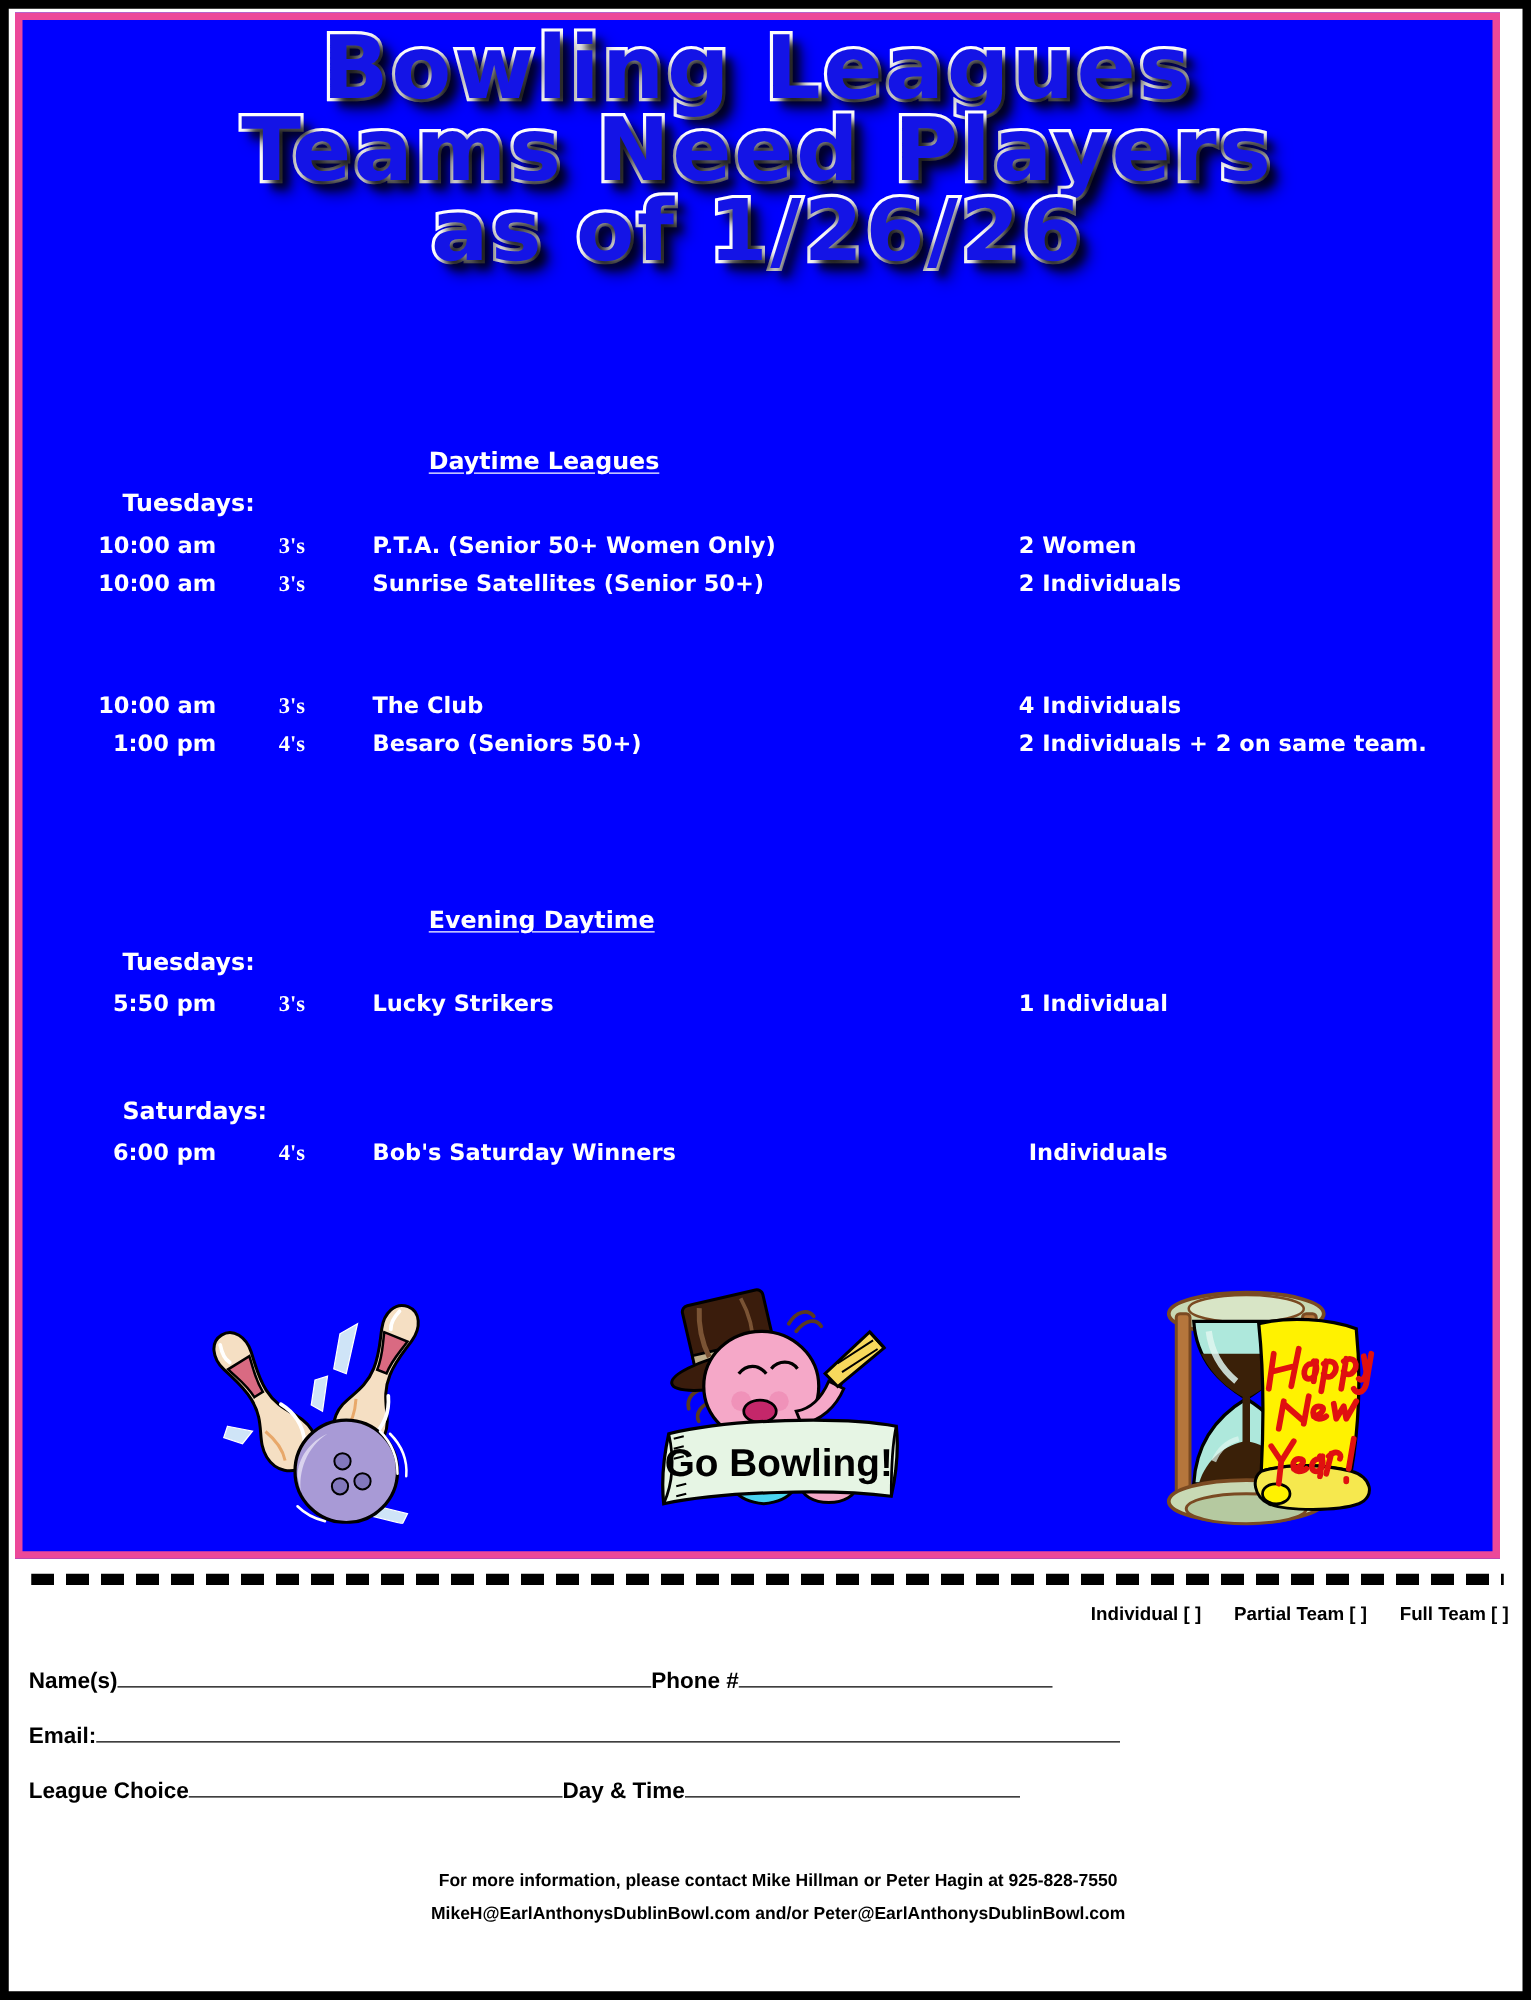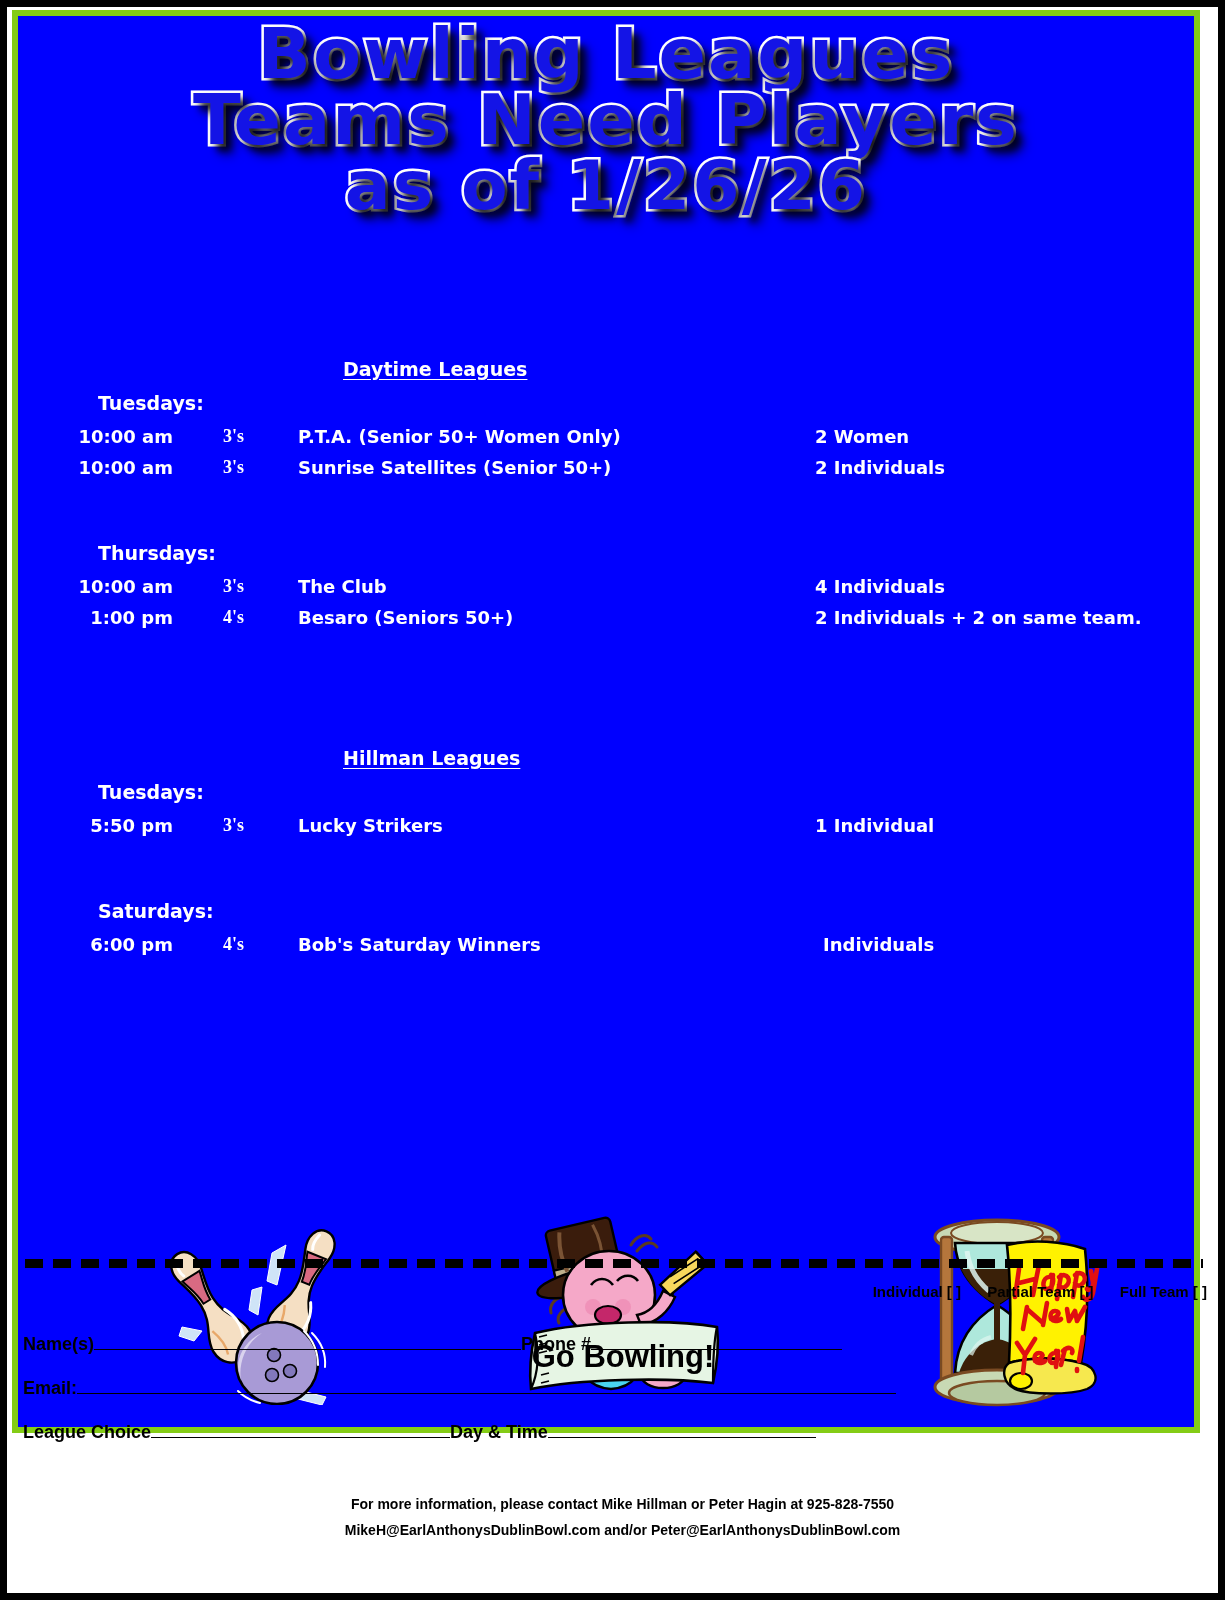--- a/index.html
+++ b/index.html
@@ -20,23 +20,23 @@
     border: 7px solid #000000;
     overflow: hidden;
   }
 
   
   .poster {
     position: absolute;
     left: 5px;
     top: 3px;
     width: 1188px;
-    height: 1423px;
+    height: 1237px;
     background: #0000FF;
-    border: 6px solid #84cc16;
+    border: 6px solid #ec4899;
     overflow: hidden;
   }
 
   
   .title-block {
     position: absolute;
     left: 0;
     top: 6px;
     width: 100%;
     text-align: center;
@@ -217,40 +217,39 @@
 
       <div class="row">
         <span class="c-time">10:00 am</span>
         <span class="c-size">3's</span>
         <span class="c-name">Sunrise Satellites (Senior 50+)</span>
         <span class="c-need">2 Individuals</span>
       </div>
 
       <div class="gap-lg"></div>
 
-      <div class="day-label">Thursdays:</div>
       <div class="gap-sm"></div>
 
       <div class="row">
         <span class="c-time">10:00 am</span>
         <span class="c-size">3's</span>
         <span class="c-name">The Club</span>
         <span class="c-need">4 Individuals</span>
       </div>
 
       <div class="row">
         <span class="c-time">1:00 pm</span>
         <span class="c-size">4's</span>
         <span class="c-name">Besaro (Seniors 50+)</span>
         <span class="c-need">2 Individuals + 2 on same team.</span>
       </div>
 
       <div style="height:62px"></div>
 
-      <div class="section-head">Hillman Leagues</div>
+      <div class="section-head">Evening Daytime</div>
       <div class="gap-sm"></div>
 
       <div class="day-label">Tuesdays:</div>
       <div class="gap-sm"></div>
 
       <div class="row">
         <span class="c-time">5:50 pm</span>
         <span class="c-size">3's</span>
         <span class="c-name">Lucky Strikers</span>
         <span class="c-need">1 Individual</span>

